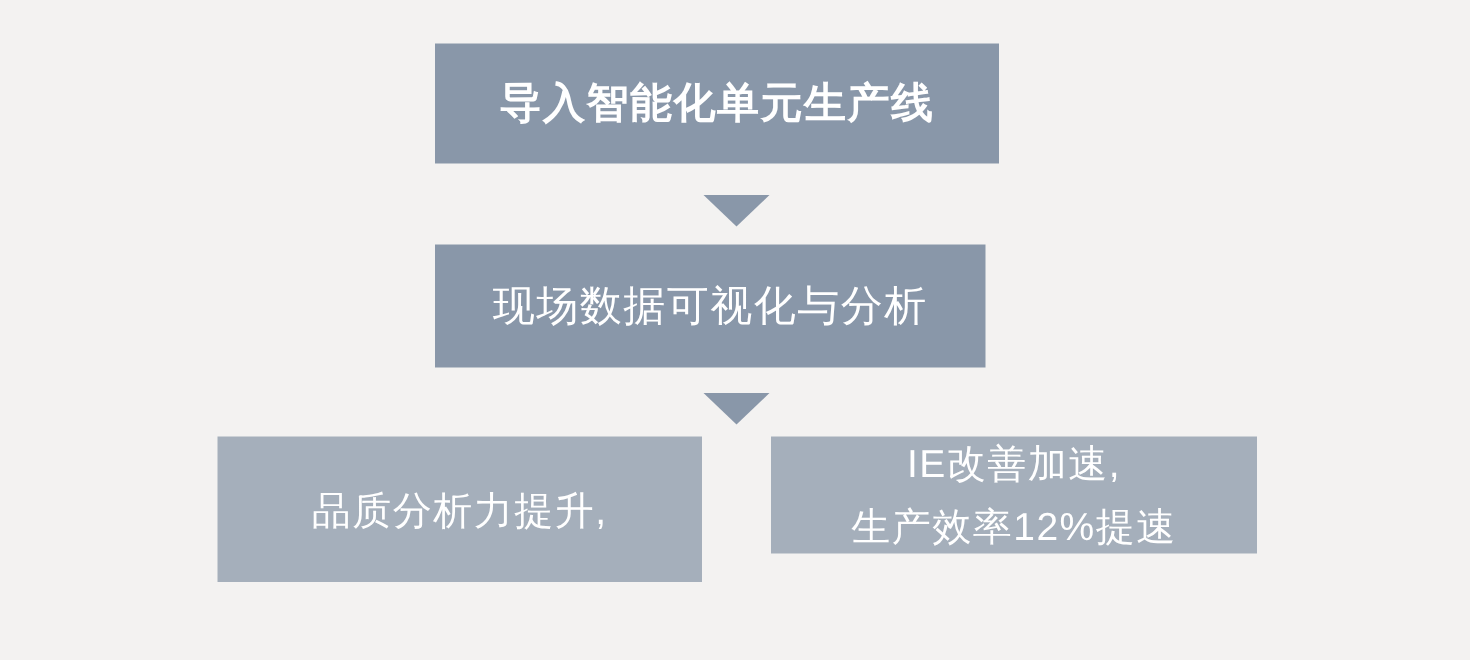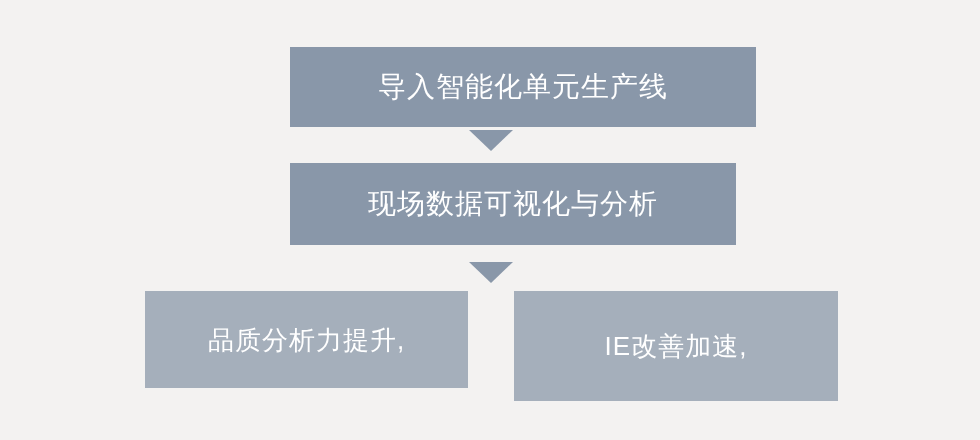--- a/index.html
+++ b/index.html
@@ -27,24 +27,24 @@
   }
   .box.primary {
     background: var(--primary-box, #8997a9);
     font-size: 28px;
   }
   .box.secondary {
     background: var(--secondary-box, #a5afbb);
     font-size: 26px;
     line-height: 42px;
   }
-  #step1-box { left: 290px; top: 47px;  width: 466px; height: 80px; }
-  #step2-box { left: 290px; top: 163px; width: 446px; height: 82px; }
+  #step1-box { left: 290px; top: 29px;  width: 376px; height: 80px; font-weight: bold; }
+  #step2-box { left: 290px; top: 163px; width: 367px; height: 82px; }
   #outcome-left-box  { left: 145px; top: 291px; width: 323px; height: 97px; }
-  #outcome-right-box { left: 514px; top: 291px; width: 324px; height: 110px; }
+  #outcome-right-box { left: 514px; top: 291px; width: 324px; height: 78px; }
   .down-arrow {
     position: absolute;
     width: 0;
     height: 0;
     border-left: 22px solid transparent;
     border-right: 22px solid transparent;
     border-top: 21px solid var(--primary-box, #8997a9);
   }
   #arrow-1 { left: 469px; top: 130px; }
   #arrow-2 { left: 469px; top: 262px; }
@@ -63,13 +63,14 @@
 </div>
 
 <div class="down-arrow" id="arrow-2"></div>
 
 <div class="box secondary" id="outcome-left-box">
   <div>品质分析力提升,</div>
 </div>
 
 <div class="box secondary" id="outcome-right-box">
   <div>IE改善加速,</div>
+  <div>生产效率12%提速</div>
 </div>
 
 </body></html>

